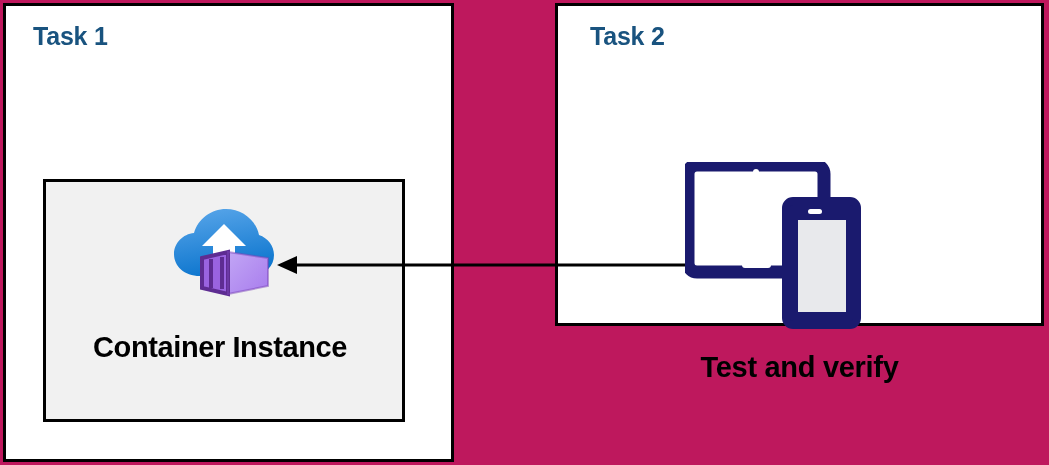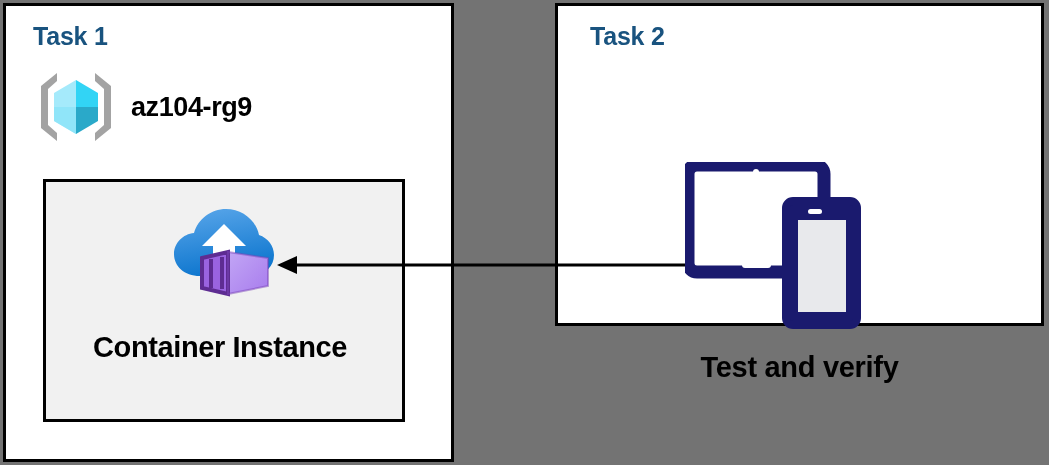--- a/index.html
+++ b/index.html
@@ -9,21 +9,21 @@
     background: #ffffff;
   }
   body {
     font-family: "Liberation Sans", sans-serif;
     -webkit-font-smoothing: antialiased;
   }
   #canvas {
     position: relative;
     width: 1049px;
     height: 465px;
-    background: #737373;
+    background: #be185d;
     overflow: hidden;
   }
 
   
   .panel {
     position: absolute;
     box-sizing: border-box;
     border: 3px solid #000000;
     background: #ffffff;
   }
@@ -126,41 +126,20 @@
 </head>
 <body>
 
 <div id="canvas">
 
   
   <div class="panel" id="panel-task1">
 
     <div class="task-label">Task 1</div>
 
-    <div id="rg-row">
-      <span>
-        <svg id="rg-icon" viewBox="0 0 78 74" xmlns="http://www.w3.org/2000/svg">
-
-          <path d="M20 3 L4 16 L4 58 L20 71 L20 63 L11 55 L11 19 L20 11 Z" fill="#a3a3a3"></path>
-
-          <path d="M58 3 L74 16 L74 58 L58 71 L58 63 L67 55 L67 19 L58 11 Z" fill="#a3a3a3"></path>
-
-          <path d="M39 10 L17 23 L17 37 L39 37 Z" fill="#a5eafb"></path>
-
-          <path d="M39 10 L61 23 L61 37 L39 37 Z" fill="#32d4f5"></path>
-
-          <path d="M39 37 L61 37 L61 51 L39 64 Z" fill="#2aa9c9"></path>
-
-          <path d="M39 37 L17 37 L17 51 L39 64 Z" fill="#7fe2f8"></path>
-
-          <path d="M39 37 L17 37 L17 51 L39 64 Z" fill="#9ee7fa" opacity="0.55"></path>
-        </svg>
-      </span>
-      <span id="rg-name">az104-rg9</span>
-    </div>
 
     <div id="container-card">
       <span>
         <svg id="aci-icon" viewBox="0 0 104 94" xmlns="http://www.w3.org/2000/svg">
           <defs>
             <linearGradient id="cloudGrad" x1="0" y1="0" x2="0.25" y2="1">
               <stop offset="0%" stop-color="#5ba7ea"></stop>
               <stop offset="100%" stop-color="#0f77cf"></stop>
             </linearGradient>
             <linearGradient id="boxTop" x1="0" y1="0" x2="1" y2="1">

